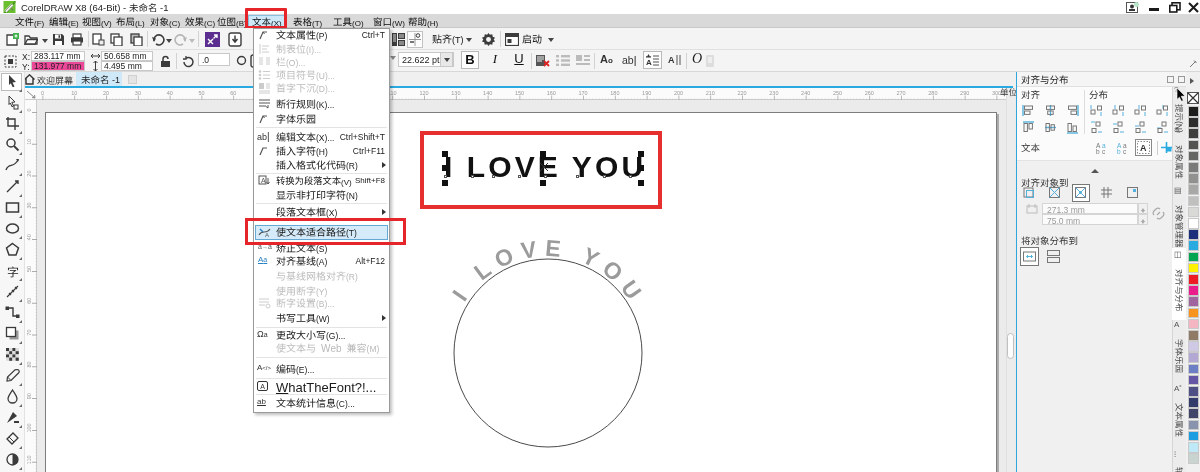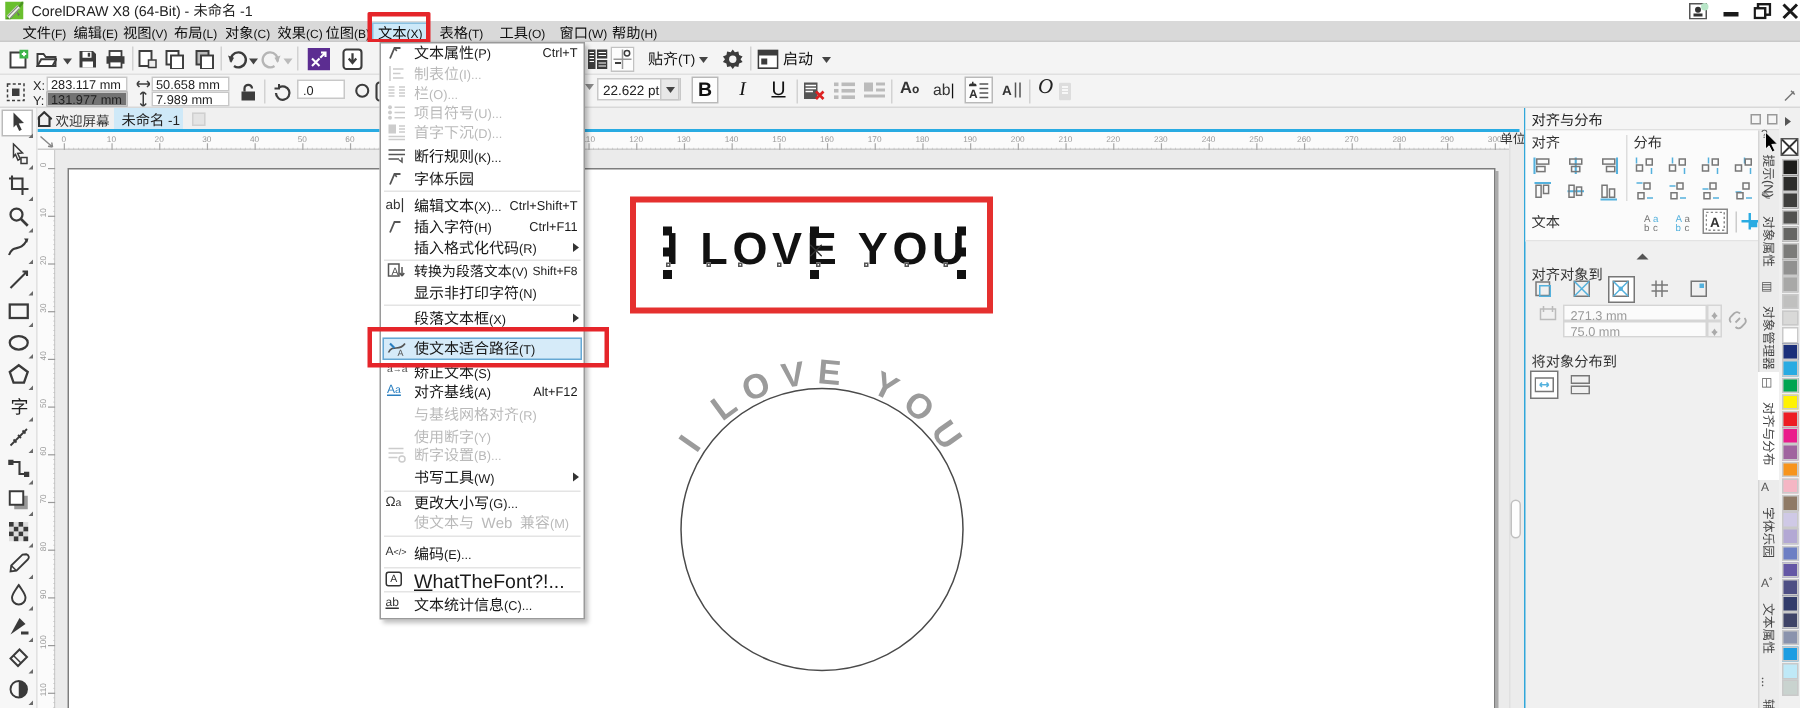--- a/index.html
+++ b/index.html
@@ -179,29 +179,29 @@
 <div class="ab" style="left:0;top:50px;width:1200px;height:22px;background:#f4f4f4;border-bottom:1px solid #d8d8d8"></div>
 <svg class="ic" style="left:4px;top:55px" width="13" height="13" viewBox="0 0 13 13">
     <g fill="none" stroke="#3c3c3c">
       <rect x="1" y="1" width="11" height="11" stroke-dasharray="2 1.5"></rect>
       <rect x="4" y="4" width="5" height="5" fill="#3c3c3c" stroke="none"></rect>
     </g>
   </svg>
 <div class="row" style="left:22px;top:51.5px;font-size:8.5px;color:#222">X:</div>
 <div class="row" style="left:22px;top:61.5px;font-size:8.5px;color:#222">Y:</div>
 <div class="ab" style="left:31px;top:51px;width:54px;height:10px;background:#fff;border:1px solid #c8c8c8;font-size:8.5px;color:#222;padding:0 2px;line-height:8px">283.117 mm</div>
-<div class="ab" style="left:31px;top:61px;width:54px;height:10px;background:#737373;border:1px solid #c8c8c8;font-size:8.5px;color:#222;padding:0 2px;line-height:8px">131.977 mm</div>
+<div class="ab" style="left:31px;top:61px;width:54px;height:10px;background:#ec4899;border:1px solid #c8c8c8;font-size:8.5px;color:#222;padding:0 2px;line-height:8px">131.977 mm</div>
 <svg class="ic" style="left:91px;top:52px" width="9" height="8" viewBox="0 0 9 8">
     <path d="M0 4 h9 M0 4 l2-2 M0 4 l2 2 M9 4 l-2-2 M9 4 l-2 2" stroke="#3c3c3c"></path>
   </svg>
 <svg class="ic" style="left:93px;top:61px" width="5" height="10" viewBox="0 0 5 10">
     <path d="M2.5 0 v10 M2.5 0 l-2 2 M2.5 0 l2 2 M2.5 10 l-2-2 M2.5 10 l2-2" stroke="#3c3c3c"></path>
   </svg>
 <div class="ab" style="left:101px;top:51px;width:52px;height:10px;background:#fff;border:1px solid #c8c8c8;font-size:8.5px;color:#222;padding:0 2px;line-height:8px">50.658 mm</div>
-<div class="ab" style="left:101px;top:61px;width:52px;height:10px;background:#fff;border:1px solid #c8c8c8;font-size:8.5px;color:#222;padding:0 2px;line-height:8px">7.989 mm</div>
+<div class="ab" style="left:101px;top:61px;width:52px;height:10px;background:#fff;border:1px solid #c8c8c8;font-size:8.5px;color:#222;padding:0 2px;line-height:8px">4.495 mm</div>
 <svg class="ic" style="left:160px;top:55px" width="11" height="13" viewBox="0 0 11 13">
     <rect x="1" y="6" width="9" height="6" fill="#3c3c3c"></rect>
     <path d="M3 6 V4 a2.5 2.5 0 0 1 5 0" fill="none" stroke="#3c3c3c" stroke-width="1.5"></path>
   </svg>
 <div class="sep" style="left:176px;top:53px;height:16px"></div>
 <svg class="ic" style="left:182px;top:55px" width="13" height="13" viewBox="0 0 13 13">
     <path d="M2 7 a4.5 4.5 0 1 0 2-3.7" fill="none" stroke="#3c3c3c" stroke-width="1.5"></path>
     <path d="M4 1 v3 h-3" fill="none" stroke="#3c3c3c" stroke-width="1.3"></path>
   </svg>
 <div class="ab" style="left:198px;top:53px;width:32px;height:13px;background:#fff;border:1px solid #c8c8c8;font-size:8.5px;color:#222;padding:1px 3px">.0</div>

